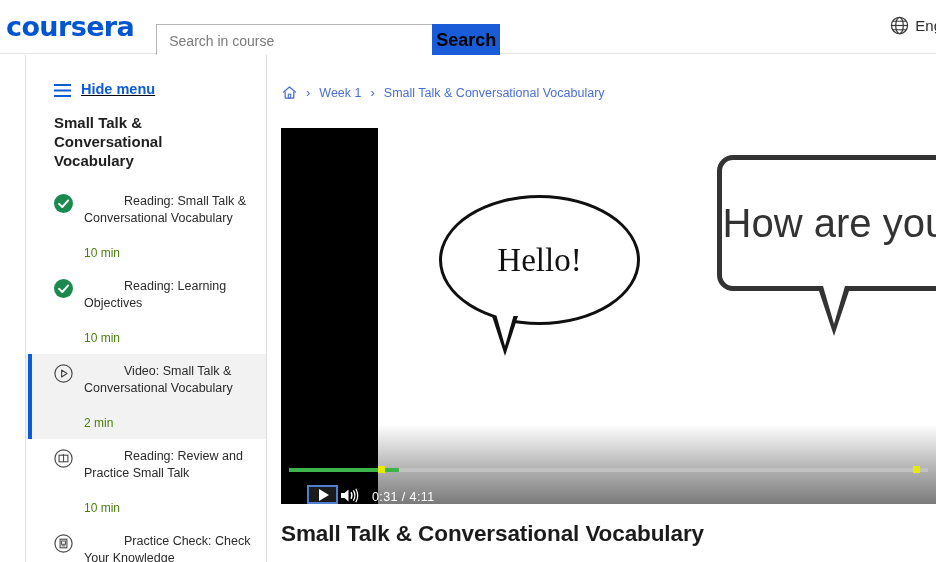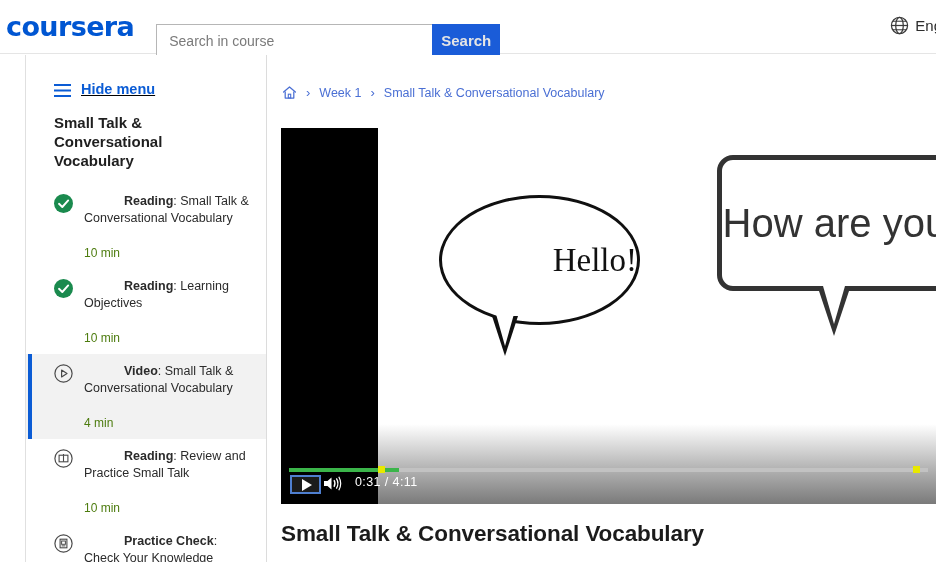--- a/index.html
+++ b/index.html
@@ -41,23 +41,23 @@
     font-size: 14px;
     color: #555;
     font-family: "Liberation Sans", sans-serif;
     outline: none;
     background: #fff;
   }
   .search-input::placeholder { color: #7a7a7a; }
   .search-btn {
     height: 34px; width: 68px;
     background: #1a5cd8;
-    color: #e5e5e5;
+    color: #000000;
     border: none;
-    font-size: 15px;
+    font-size: 18px;
     font-weight: 700;
     cursor: pointer;
     font-family: "Liberation Sans", sans-serif;
   }
   .lang {
     position: absolute;
     right: -6px; top: 16px;
     display: flex; align-items: center; gap: 6px;
     color: #2d2d2d; font-size: 15px;
   }
@@ -110,21 +110,21 @@
   .item.active { background: #f2f2f2; }
   .item.active::before {
     content: ""; position: absolute; left: 2px; top: 0;
     width: 4px; height: 100%; background: #0b5cd5;
   }
   .item-icon { flex: 0 0 auto; width: 19px; height: 19px; margin-top: 1px; }
   .item-body { flex: 1; }
   .item-text {
     font-size: 12.5px; color: #2b2b2b; line-height: 16.5px;
   }
-  .item-text b { font-weight: 700; padding-left: 40px; }
+  .item-text b { font-weight: 400; padding-left: 40px; }
   .item-dur {
     font-size: 12px; color: #4d7c0f; margin-top: 20px;
   }
 
   
   .main {
     flex: 1; height: 507px;
     padding: 0;
     position: relative;
     background: #fff;
@@ -150,21 +150,21 @@
     position: absolute; left: 97px; top: 0;
     width: 558px; height: 376px;
     background: #ffffff;
   }
   .bubble-oval {
     position: absolute;
     left: 61px; top: 67px;
     width: 201px; height: 130px;
     border: 3px solid #101010;
     border-radius: 50%;
-    display: flex; align-items: center; justify-content: flex-end;
+    display: flex; align-items: center; justify-content: center;
     background: #fff;
   }
   .bubble-oval span {
     font-family: "Liberation Serif", serif;
     font-size: 33px; color: #111;
   }
   .tail-oval {
     position: absolute; left: 114px; top: 188px;
     width: 0; height: 0;
     border-left: 13px solid transparent;
@@ -235,22 +235,22 @@
   }
   .progress-dot.d1 { left: 97px; }
   .progress-dot.d2 { left: 632px; }
   .progress-after {
     position: absolute; left: 104px; top: 3px;
     width: 14px; height: 4px; background: #3bb54a;
   }
   .ctrl-row {
     position: absolute; left: 0; bottom: 0;
     width: 655px; height: 29px;
-    display: flex; align-items: flex-start;
-    padding-left: 9px; gap: 1px;
+    display: flex; align-items: flex-end;
+    padding-left: 26px; gap: 1px;
   }
   .play-btn {
     width: 31px; height: 19px;
     border: 2px solid #4f7fd0;
     background: #1b1b1b;
     display: flex; align-items: center; justify-content: center;
     cursor: pointer;
   }
   .play-tri {
     width: 0; height: 0;
@@ -353,21 +353,21 @@
         <span class="item-icon">
           <svg viewBox="0 0 19 19" width="19" height="19">
             <circle cx="9.5" cy="9.5" r="8.6" fill="none" stroke="#4a4a4a" stroke-width="1.2"></circle>
             <path d="M7.6 6.1 L13 9.5 L7.6 12.9 Z" fill="none" stroke="#4a4a4a" stroke-width="1.2" stroke-linejoin="round"></path>
           </svg>
         </span>
         <div class="item-body">
           <div class="item-text">
             <b>Video</b>: <span>Small Talk &amp; Conversational Vocabulary</span>
           </div>
-          <div class="item-dur">4 min</div>
+          <div class="item-dur">2 min</div>
         </div>
       </div>
 
       <div class="item">
         <span class="item-icon">
           <svg viewBox="0 0 19 19" width="19" height="19">
             <circle cx="9.5" cy="9.5" r="8.6" fill="none" stroke="#4a4a4a" stroke-width="1.2"></circle>
             <rect x="5.1" y="6.2" width="8.8" height="6.6" fill="none" stroke="#4a4a4a" stroke-width="1.1"></rect>
             <line x1="9.5" y1="6.2" x2="9.5" y2="12.8" stroke="#4a4a4a" stroke-width="1.1"></line>
             <line x1="9.5" y1="5" x2="9.5" y2="6.2" stroke="#4a4a4a" stroke-width="1.1"></line>

